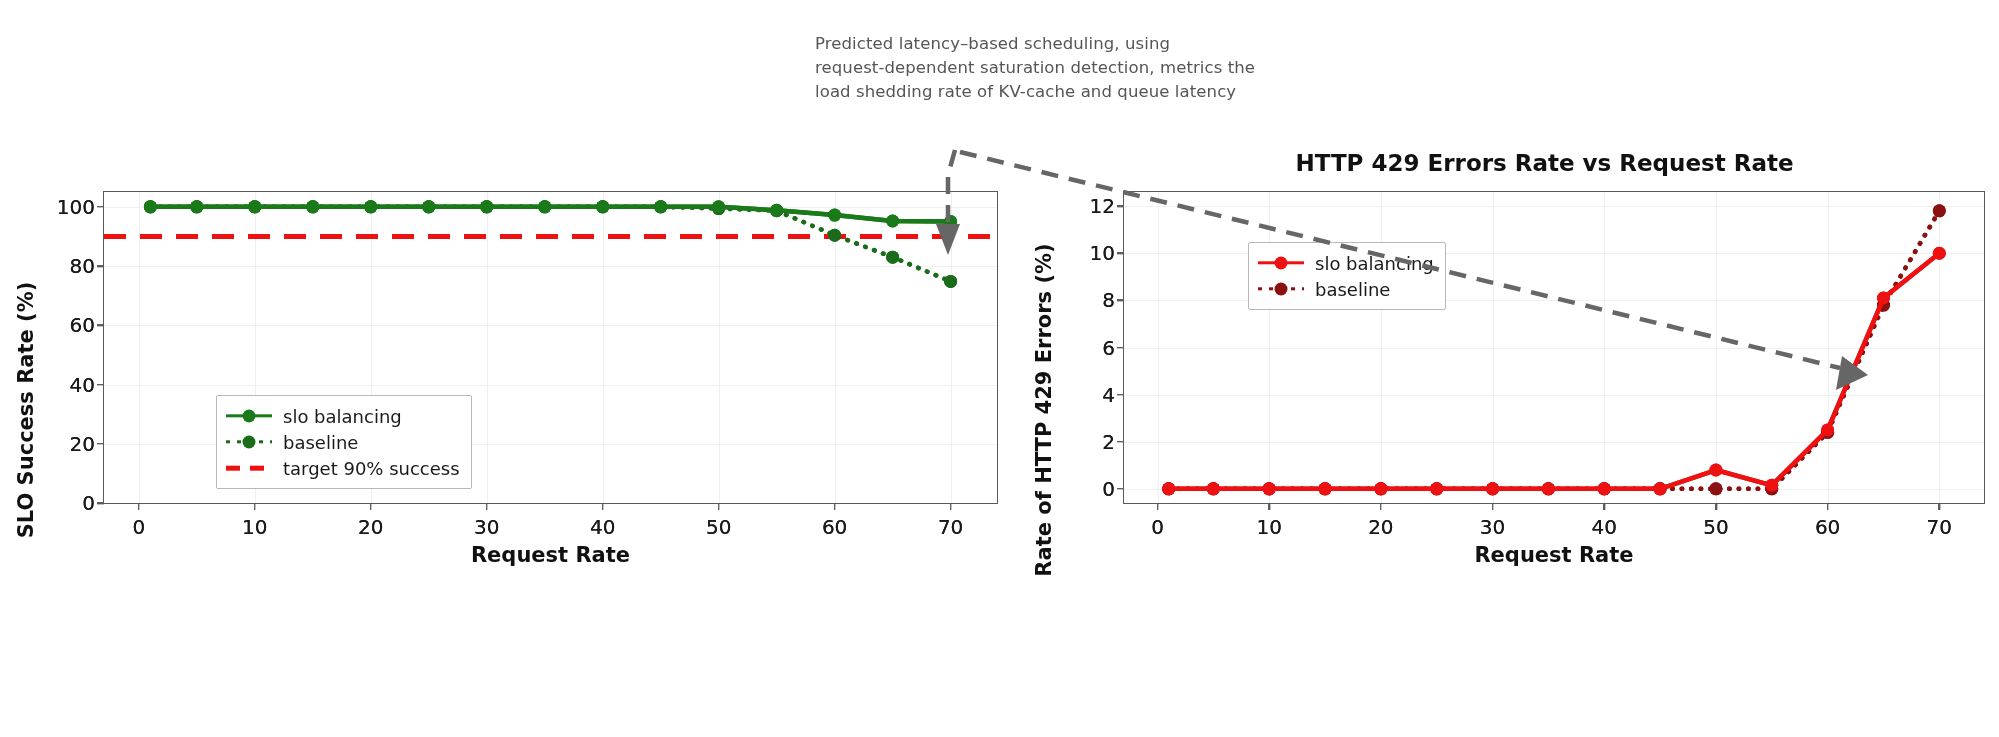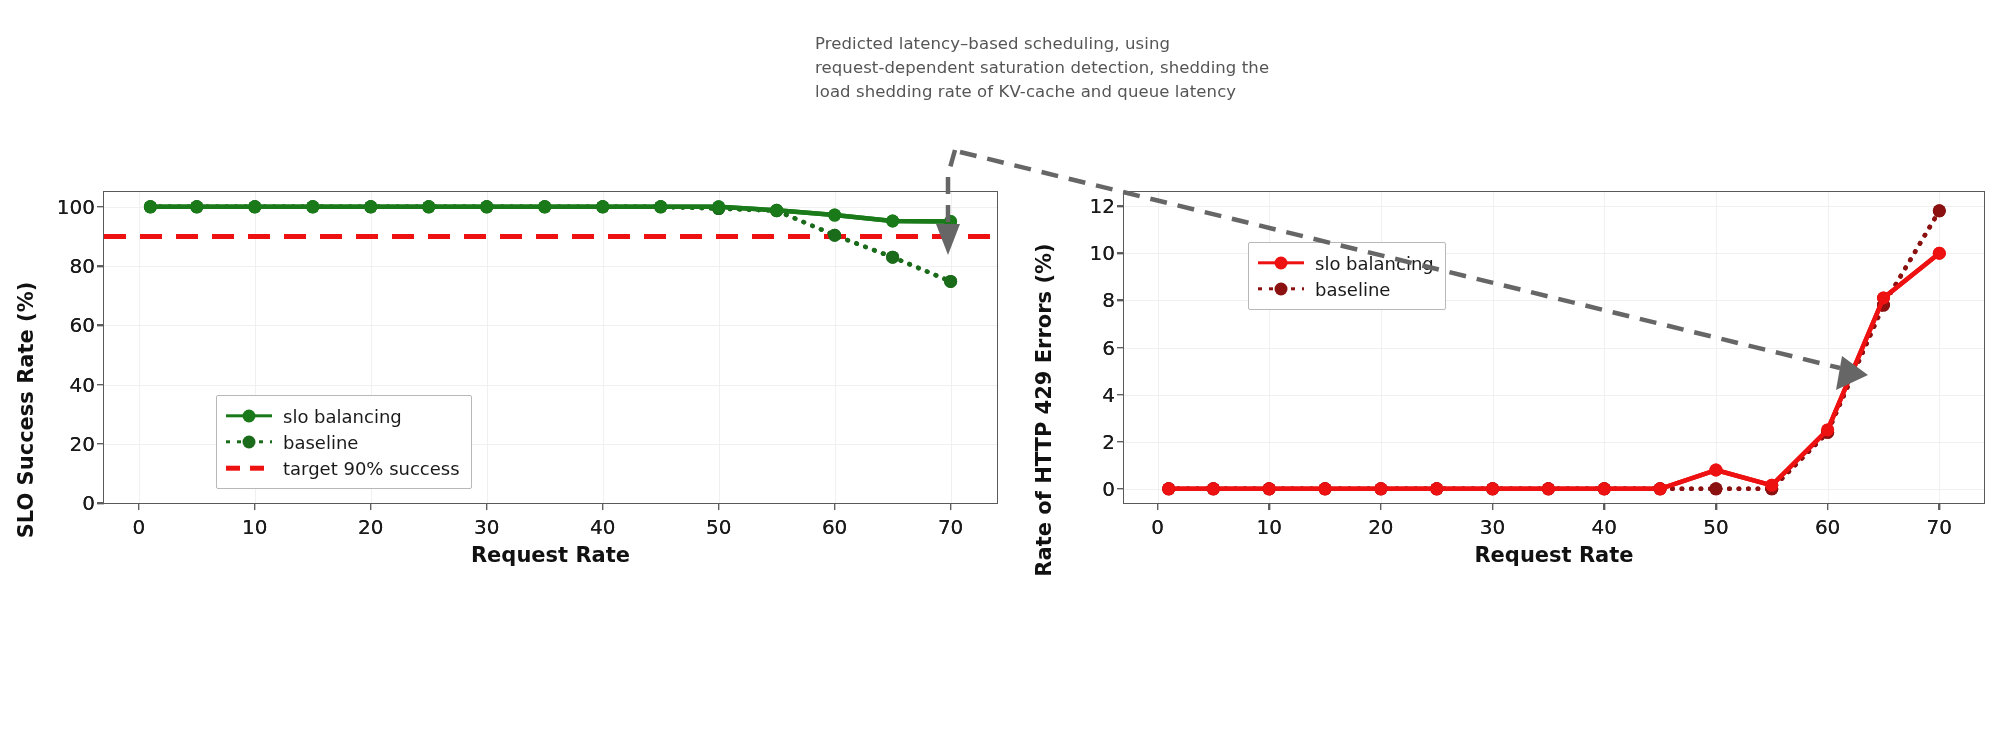--- a/index.html
+++ b/index.html
@@ -86,21 +86,21 @@
   .legend-left{left:112px;bottom:14px;}
   .legend-right{left:124px;top:50px;}
 
   .arrowlayer{position:absolute;inset:0;pointer-events:none;}
 </style>
 </head>
 <body>
 
 <div class="annotation">
   <div>Predicted latency–based scheduling, using</div>
-  <div>request-dependent saturation detection, shedding the</div>
+  <div>request-dependent saturation detection, metrics the</div>
   <div>load shedding rate of KV-cache and queue latency</div>
 </div>
 
 <div class="panel panel-left">
   <div class="ylabel" style="transform: rotate(-90deg) translateX(-50%); transform-origin: 0px 0px;">SLO Success Rate (%)</div>
   <div class="plot" id="plot-left">
     <div class="gridlayer" id="grid-left">
         <div class="gv" style="left: 3.8961%;"></div>
         <div class="gv" style="left: 16.8831%;"></div>
         <div class="gv" style="left: 29.8701%;"></div>
@@ -274,20 +274,21 @@
         <span class="legend-key" style="color:#ee1111">
           <span class="lk-dashed"></span>
         </span>
         <span class="legend-label">target 90% success</span>
       </div>
     </div>
   </div>
 </div>
 
 <div class="panel panel-right">
+  <div class="chart-title">HTTP 429 Errors Rate vs Request Rate</div>
   <div class="ylabel" style="transform: rotate(-90deg) translateX(-50%); transform-origin: 0px 0px;">Rate of HTTP 429 Errors (%)</div>
   <div class="plot" id="plot-right">
     <div class="gridlayer" id="grid-right">
         <div class="gv" style="left: 3.8961%;"></div>
         <div class="gv" style="left: 16.8831%;"></div>
         <div class="gv" style="left: 29.8701%;"></div>
         <div class="gv" style="left: 42.8571%;"></div>
         <div class="gv" style="left: 55.8442%;"></div>
         <div class="gv" style="left: 68.8312%;"></div>
         <div class="gv" style="left: 81.8182%;"></div>

